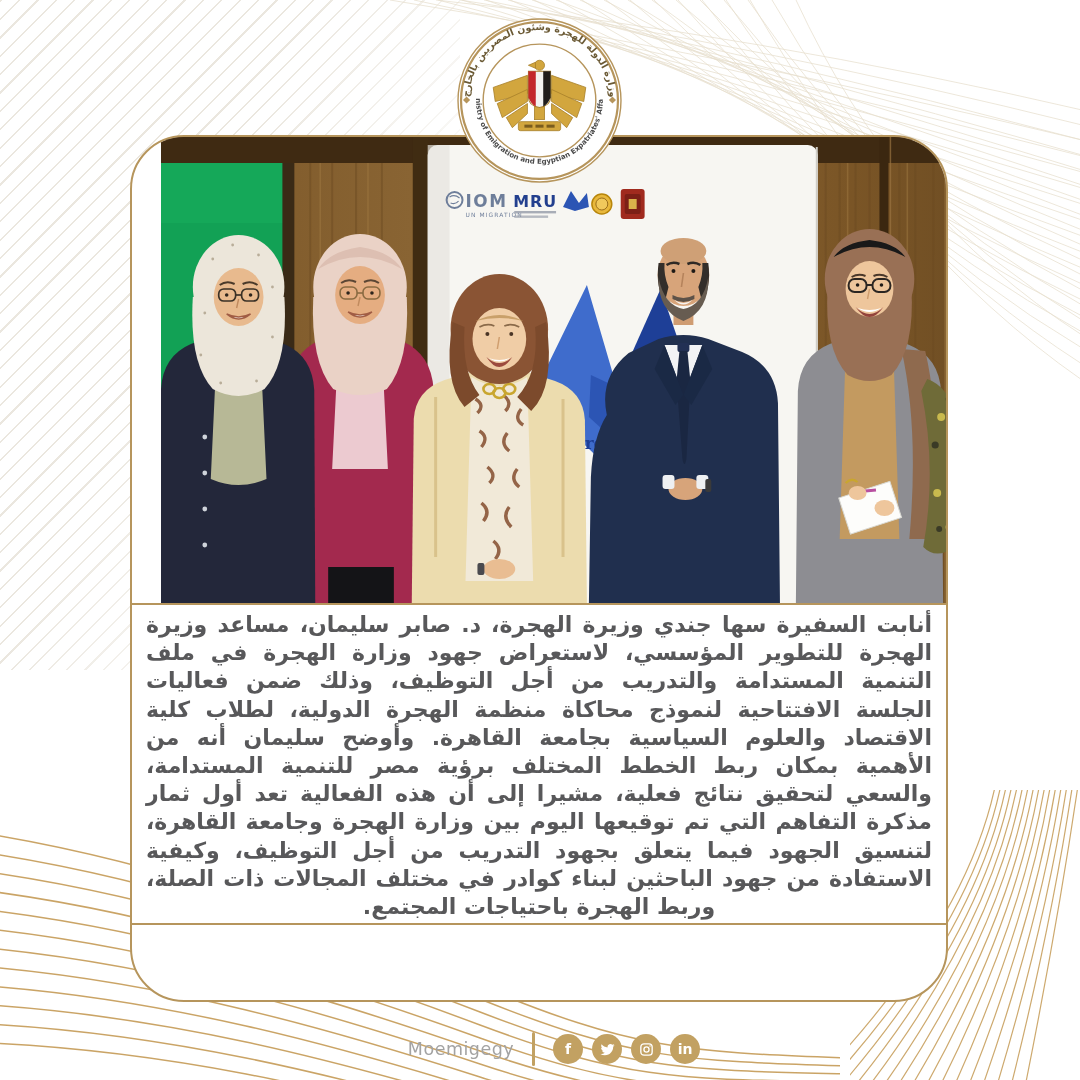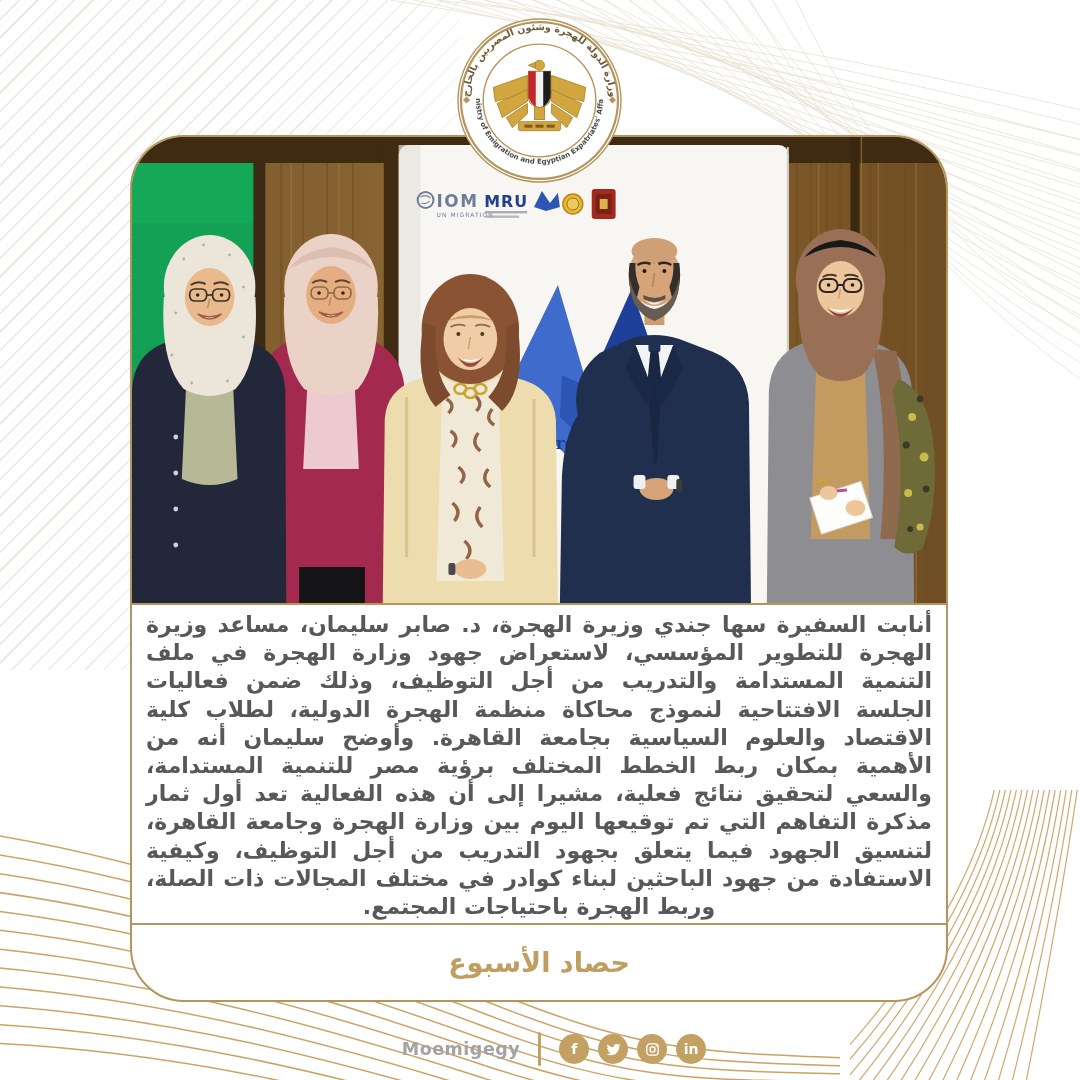--- a/index.html
+++ b/index.html
@@ -11,33 +11,33 @@
     -webkit-mask-image:linear-gradient(115deg,#000 0%,#000 40%,transparent 78%);
     mask-image:linear-gradient(115deg,#000 0%,#000 40%,transparent 78%);}
   .mesh-tr{position:absolute;right:0;top:0;z-index:0;}
   .waves-bl{position:absolute;left:0;bottom:0;z-index:0;}
   .fan-br{position:absolute;right:0;bottom:0;z-index:0;}
   
   .seal{position:absolute;left:456px;top:17px;z-index:3;}
   
   .card{position:absolute;left:130px;top:135px;width:818px;height:867px;z-index:1;
     background:#ffffff;border:2px solid #b6955c;border-radius:54px;overflow:hidden;box-sizing:border-box;}
-  .photo{position:absolute;top:0;left:0;width:814px;height:466px;border-bottom:2px solid #b6955c;}
+  .photo{position:absolute;top:0;left:0;width:814px;height:466px;border-bottom:2px solid #b6955c;padding-left:29px;}
   .photo svg{display:block;width:100%;height:100%;}
   .article{position:absolute;top:474px;left:14px;right:14px;height:308px;
     direction:rtl;text-align:justify;text-align-last:center;
     font-weight:bold;font-size:22px;line-height:28.2px;color:#58585a;}
   .divider{position:absolute;top:786px;left:0;right:0;border-top:2px solid #b6955c;}
   .section-title{position:absolute;top:788px;left:0;right:0;bottom:0;display:flex;
     align-items:center;justify-content:center;direction:rtl;
     color:#bf9e60;font-weight:bold;font-size:27px;}
   
   .footer{position:absolute;left:0;top:1026px;width:1080px;height:46px;z-index:2;
     display:flex;align-items:center;justify-content:center;gap:18px;transform:translateX(14px);}
-  .handle{color:#a3a3a3;font-size:17.5px;letter-spacing:.5px;font-weight:bold;}
+  .handle{color:#a3a3a3;font-size:17.5px;letter-spacing:.5px;}
   .vbar{width:3px;height:34px;background:#c2a162;border-radius:2px;}
   .social{display:flex;gap:9px;}
   .sicon{width:30px;height:30px;border-radius:50%;background:#c2a162;display:flex;
     align-items:center;justify-content:center;color:#fff;font-weight:bold;font-size:14px;}
   .sicon svg{display:block;}
 </style>
 </head>
 <body>
 
 <div id="canvas">
@@ -405,21 +405,20 @@
           <path d="M698 170 Q712 184 726 170 Q712 190 698 170 Z" fill="#93443c"></path>
           <path d="M700 171 Q712 179 724 171 Q712 175 700 171 Z" fill="#ffffff"></path>
         </g>
       </svg>
     </div>
 
     <div class="article">أنابت السفيرة سها جندي وزيرة الهجرة، د. صابر سليمان، مساعد وزيرة الهجرة للتطوير المؤسسي، لاستعراض جهود وزارة الهجرة في ملف التنمية المستدامة والتدريب من أجل التوظيف، وذلك ضمن فعاليات الجلسة الافتتاحية لنموذج محاكاة منظمة الهجرة الدولية، لطلاب كلية الاقتصاد والعلوم السياسية بجامعة القاهرة. وأوضح سليمان أنه من الأهمية بمكان ربط الخطط المختلف برؤية مصر للتنمية المستدامة، والسعي لتحقيق نتائج فعلية، مشيرا إلى أن هذه الفعالية تعد أول ثمار مذكرة التفاهم التي تم توقيعها اليوم بين وزارة الهجرة وجامعة القاهرة، لتنسيق الجهود فيما يتعلق بجهود التدريب من أجل التوظيف، وكيفية الاستفادة من جهود الباحثين لبناء كوادر في مختلف المجالات ذات الصلة، وربط الهجرة باحتياجات المجتمع.</div>
 
     <div class="divider"></div>
 
-    <div class="section-title">حصاد الأسبوع</div>
   </div>
 
   <div class="footer">
     <span class="handle">Moemigegy</span>
     <span class="vbar"></span>
     <span class="social">
       <span class="sicon">f</span>
       <span class="sicon">
         <svg width="17" height="17" viewBox="0 0 24 24" fill="#ffffff">
           <path d="M22 5.9c-.7.3-1.5.6-2.3.7.8-.5 1.5-1.3 1.8-2.3-.8.5-1.7.8-2.6 1A4.1 4.1 0 0 0 12 8.1c0 .3 0 .6.1.9-3.4-.2-6.4-1.8-8.4-4.3-.4.6-.6 1.3-.6 2.1 0 1.4.7 2.7 1.8 3.4-.7 0-1.3-.2-1.9-.5v.1c0 2 1.4 3.6 3.3 4-.3.1-.7.1-1.1.1-.3 0-.5 0-.8-.1.5 1.6 2 2.8 3.8 2.8a8.3 8.3 0 0 1-5.1 1.8H2a11.7 11.7 0 0 0 6.3 1.8c7.5 0 11.7-6.3 11.7-11.7v-.5c.8-.6 1.5-1.3 2-2.1z"></path>

